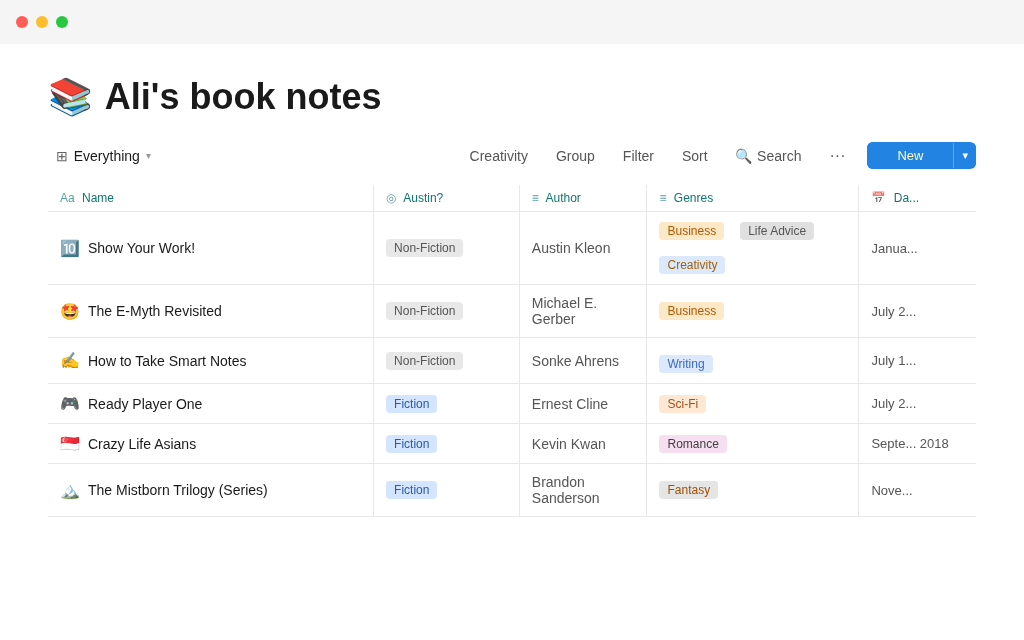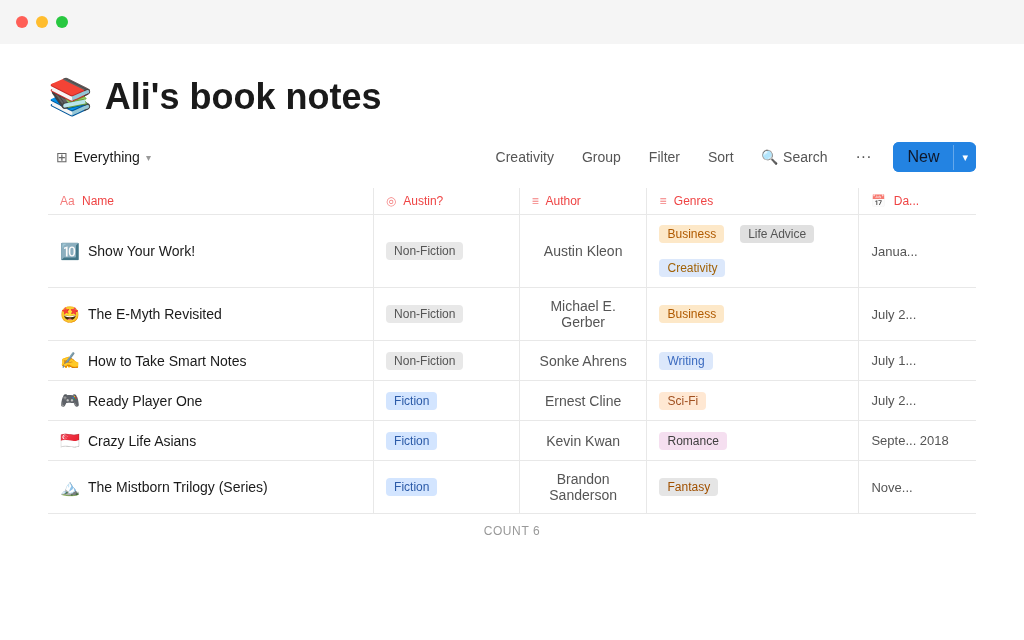--- a/index.html
+++ b/index.html
@@ -119,24 +119,24 @@
 
     .new-btn-group {
       display: flex;
       align-items: center;
       background: #2383e2;
       border-radius: 6px;
       overflow: hidden;
     }
     .new-btn {
       background: #2383e2;
-      color: #0f172a;
+      color: #fef9c3;
       border: none;
-      padding: 6px 14px;
-      font-size: 16px;
+      padding: 6px 30px;
+      font-size: 13px;
       font-weight: 500;
       cursor: pointer;
     }
     .new-btn-arrow {
       background: #2383e2;
       color: white;
       border: none;
       border-left: 1px solid rgba(255,255,255,0.3);
       padding: 6px 8px;
       font-size: 11px;
@@ -151,21 +151,21 @@
     table {
       width: 100%;
       border-collapse: collapse;
       font-size: 14px;
     }
 
     thead tr th {
       padding: 6px 12px;
       text-align: left;
       font-weight: 500;
-      color: #ef4444;
+      color: #0f766e;
       font-size: 12px;
       border-bottom: 1px solid #e8e8e8;
       border-right: 1px solid #e8e8e8;
       white-space: nowrap;
     }
 
     thead tr th:last-child {
       border-right: none;
     }
 
@@ -226,20 +226,21 @@
       background: #e0e0e0;
       color: #555;
     }
     .badge-creativity {
       background: #dce8fb;
       color: #a16207;
     }
     .badge-writing {
       background: #dce8fb;
       color: #3a6abf;
+      margin-top: 7px;
     }
     .badge-scifi {
       background: #ffe8d3;
       color: #a05020;
     }
     .badge-romance {
       background: #f5dff0;
       color: #404040;
     }
     .badge-fantasy {
@@ -248,21 +249,20 @@
     }
 
     .genres-cell {
       display: flex;
       flex-wrap: wrap;
       gap: 16px;
     }
 
     .author-cell {
       color: #555;
-      text-align: center;
     }
 
     .date-cell {
       color: #555;
       font-size: 13px;
     }
 
     .count-row {
       padding: 10px 0;
       text-align: center;
@@ -433,18 +433,15 @@
             <td class="col-author author-cell">Brandon Sanderson</td>
             <td class="col-genres">
               <div class="genres-cell">
                 <span class="badge badge-fantasy">Fantasy</span>
               </div>
             </td>
             <td class="col-date date-cell">Nove...</td>
           </tr>
         </tbody>
     </table>
-    <div class="count-row">
-      <span>COUNT </span><span>6</span>
-    </div>
   </div>
 
 </div>
 
 </body></html>

